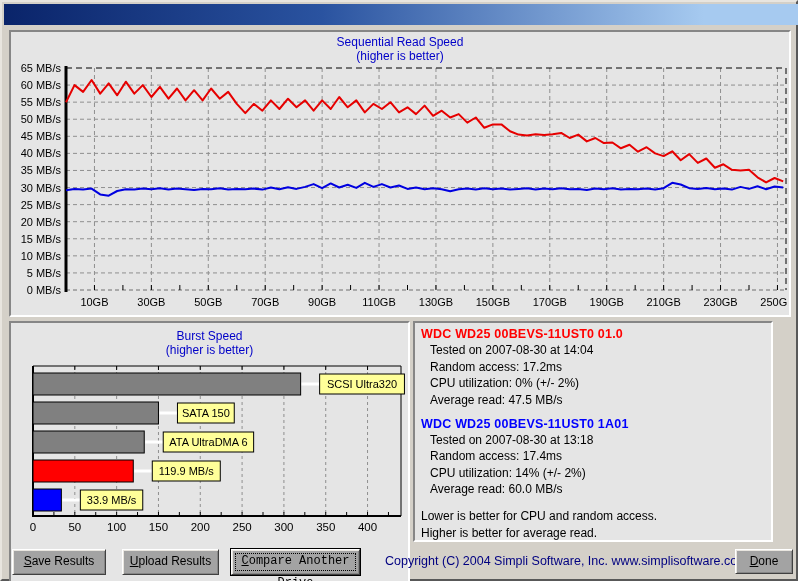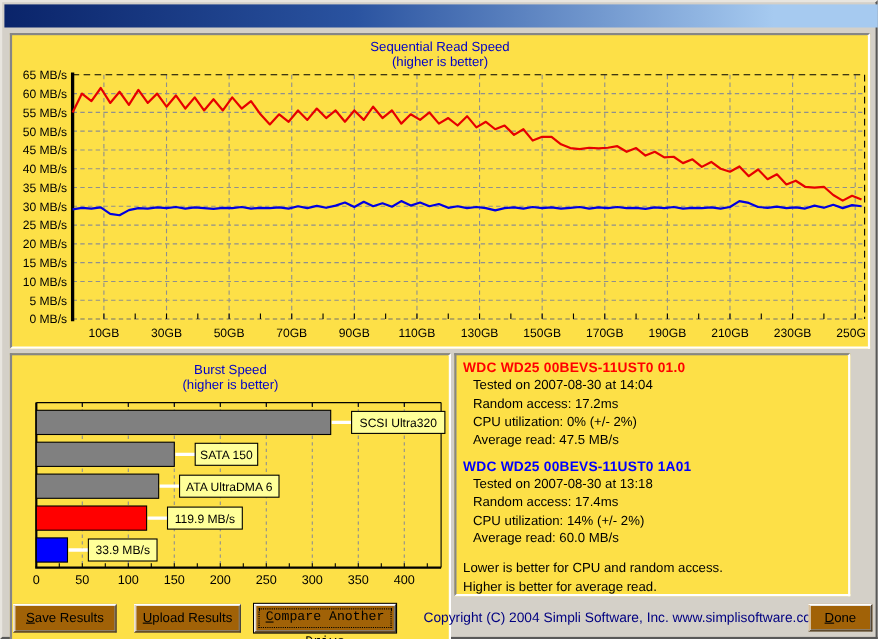--- a/index.html
+++ b/index.html
@@ -3,34 +3,34 @@
 <meta charset="utf-8">
 <style>
   html,body{margin:0;padding:0;}
   body{width:798px;height:581px;font-family:"Liberation Sans",sans-serif;overflow:hidden;}
   .window{position:relative;width:798px;height:581px;box-sizing:border-box;
           background:#d4d0c8;border:2px solid;border-color:#e8e5df #585858 #585858 #e8e5df;}
   .titlebar{position:absolute;left:2px;top:2px;width:790px;height:21px;
             background:linear-gradient(90deg,#0a246a 0%,#2a53a0 40%,#a6caf0 88%,#a6caf0 100%);
             color:#ffffff;font-weight:bold;font-size:12px;line-height:21px;padding-left:5px;
             white-space:pre;overflow:hidden;}
-  .panel{position:absolute;box-sizing:border-box;background:#fde047;
+  .panel{position:absolute;box-sizing:border-box;background:#e5e5e5;
          border:2px solid;border-color:#868686 #ffffff #ffffff #868686;}
   .seq-panel{left:7px;top:28px;width:782px;height:287px;}
   .burst-panel{left:7px;top:319px;width:401px;height:265px;}
   .info-panel{left:411px;top:319px;width:360px;height:221px;padding:3px 6px;overflow:hidden;}
   .ctitle{position:absolute;left:0;right:0;text-align:center;color:#0000c8;font-size:12px;}
   .seq-title1{top:3px;} .seq-title2{top:17px;}
   .burst-title1{top:6px;} .burst-title2{top:20px;}
   svg{position:absolute;left:0;top:0;}
   .drive-head{font-size:12.5px;font-weight:bold;letter-spacing:0.2px;margin:1px 0 2px 0;}
   .drive-line{font-size:12px;color:#000;padding-left:9px;margin:0 0 2.5px 0;}
   .notes{margin-top:13px;}
   .note-line{font-size:12px;color:#000;margin:0 0 2.5px 0;}
-  .btn{position:absolute;height:26px;background:#a16207;font-family:"Liberation Sans",sans-serif;
+  .btn{position:absolute;height:26px;background:#a3a3a3;font-family:"Liberation Sans",sans-serif;
        font-size:12px;color:#000;text-align:center;line-height:22px;box-sizing:border-box;
        border:1px solid;border-color:#ffffff #404040 #404040 #ffffff;
        box-shadow:inset 1px 1px 0 #e8e5df, inset -1px -1px 0 #868686;cursor:default;}
   .btn-default{box-shadow:0 0 0 1px #000, inset 1px 1px 0 #e8e5df, inset -1px -1px 0 #868686;}
   .btn-default::after{content:"";position:absolute;left:3px;top:3px;right:3px;bottom:3px;
        border:1px dotted #000;}
   .copyright{position:absolute;left:383px;top:552px;font-size:12.5px;color:#000080;}
 </style>
 </head>
 <body>

